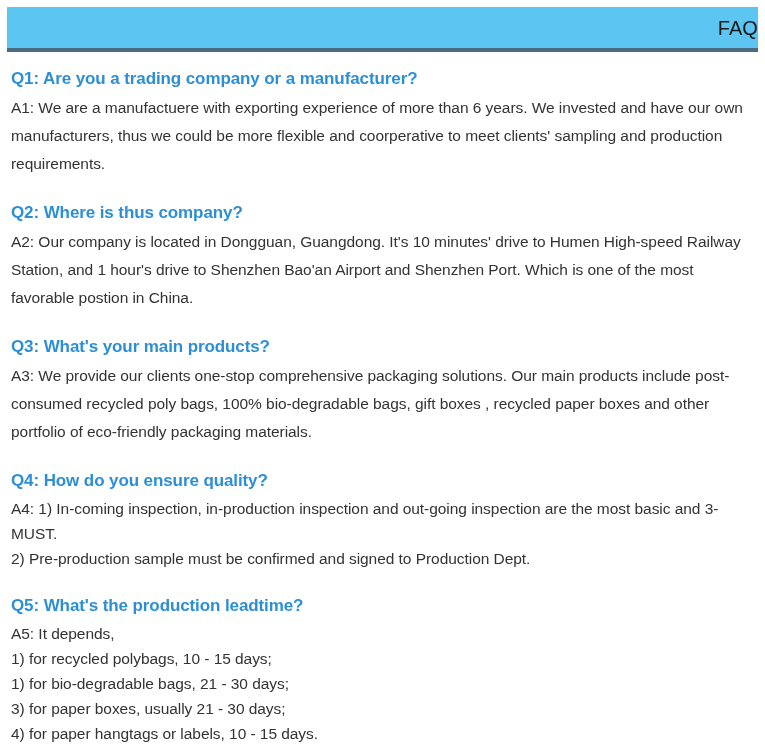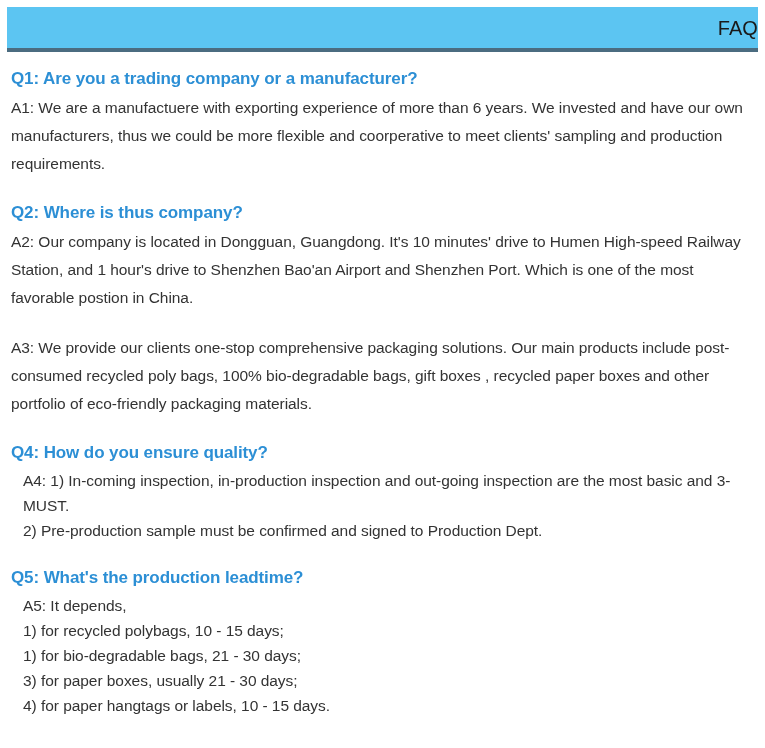--- a/index.html
+++ b/index.html
@@ -78,21 +78,20 @@
     letter-spacing: -0.05px;
     text-align: left;
   }
 
   
   .faq-answer.lines {
     line-height: 25px;
   }
   .faq-answer.lines .ln {
     display: block;
-    margin-left: 12px;
   }
 </style>
 </head>
 <body>
 
 <div id="faq-page">
 
   <div class="faq-header">
     <div class="faq-header-title">FAQ</div>
   </div>
@@ -103,20 +102,21 @@
       <p class="faq-question">Q1: Are you a trading company or a manufacturer?</p>
       <p class="faq-answer">A1: We are a manufactuere with exporting experience of more than 6 years. We invested and have our own manufacturers, thus we could be more flexible and coorperative to meet clients' sampling and production requirements.</p>
     </div>
 
     <div class="faq-block">
       <p class="faq-question">Q2: Where is thus company?</p>
       <p class="faq-answer">A2: Our company is located in Dongguan, Guangdong. It's 10 minutes' drive to Humen High-speed Railway Station, and 1 hour's drive to Shenzhen Bao'an Airport and Shenzhen Port. Which is one of the most favorable postion in China.</p>
     </div>
 
     <div class="faq-block">
+      <p class="faq-question">Q3: What's your main products?</p>
       <p class="faq-answer">A3: We provide our clients one-stop comprehensive packaging solutions. Our main products include post-consumed recycled poly bags, 100% bio-degradable bags, gift boxes , recycled paper boxes and other portfolio of eco-friendly packaging materials.</p>
     </div>
 
     <div class="faq-block">
       <p class="faq-question">Q4: How do you ensure quality?</p>
       <div class="faq-answer lines">
           <span class="ln">A4: 1) In-coming inspection, in-production inspection and out-going inspection are the most basic and 3-MUST.</span>
           <span class="ln">2) Pre-production sample must be confirmed and signed to Production Dept.</span>
         </div>
     </div>

